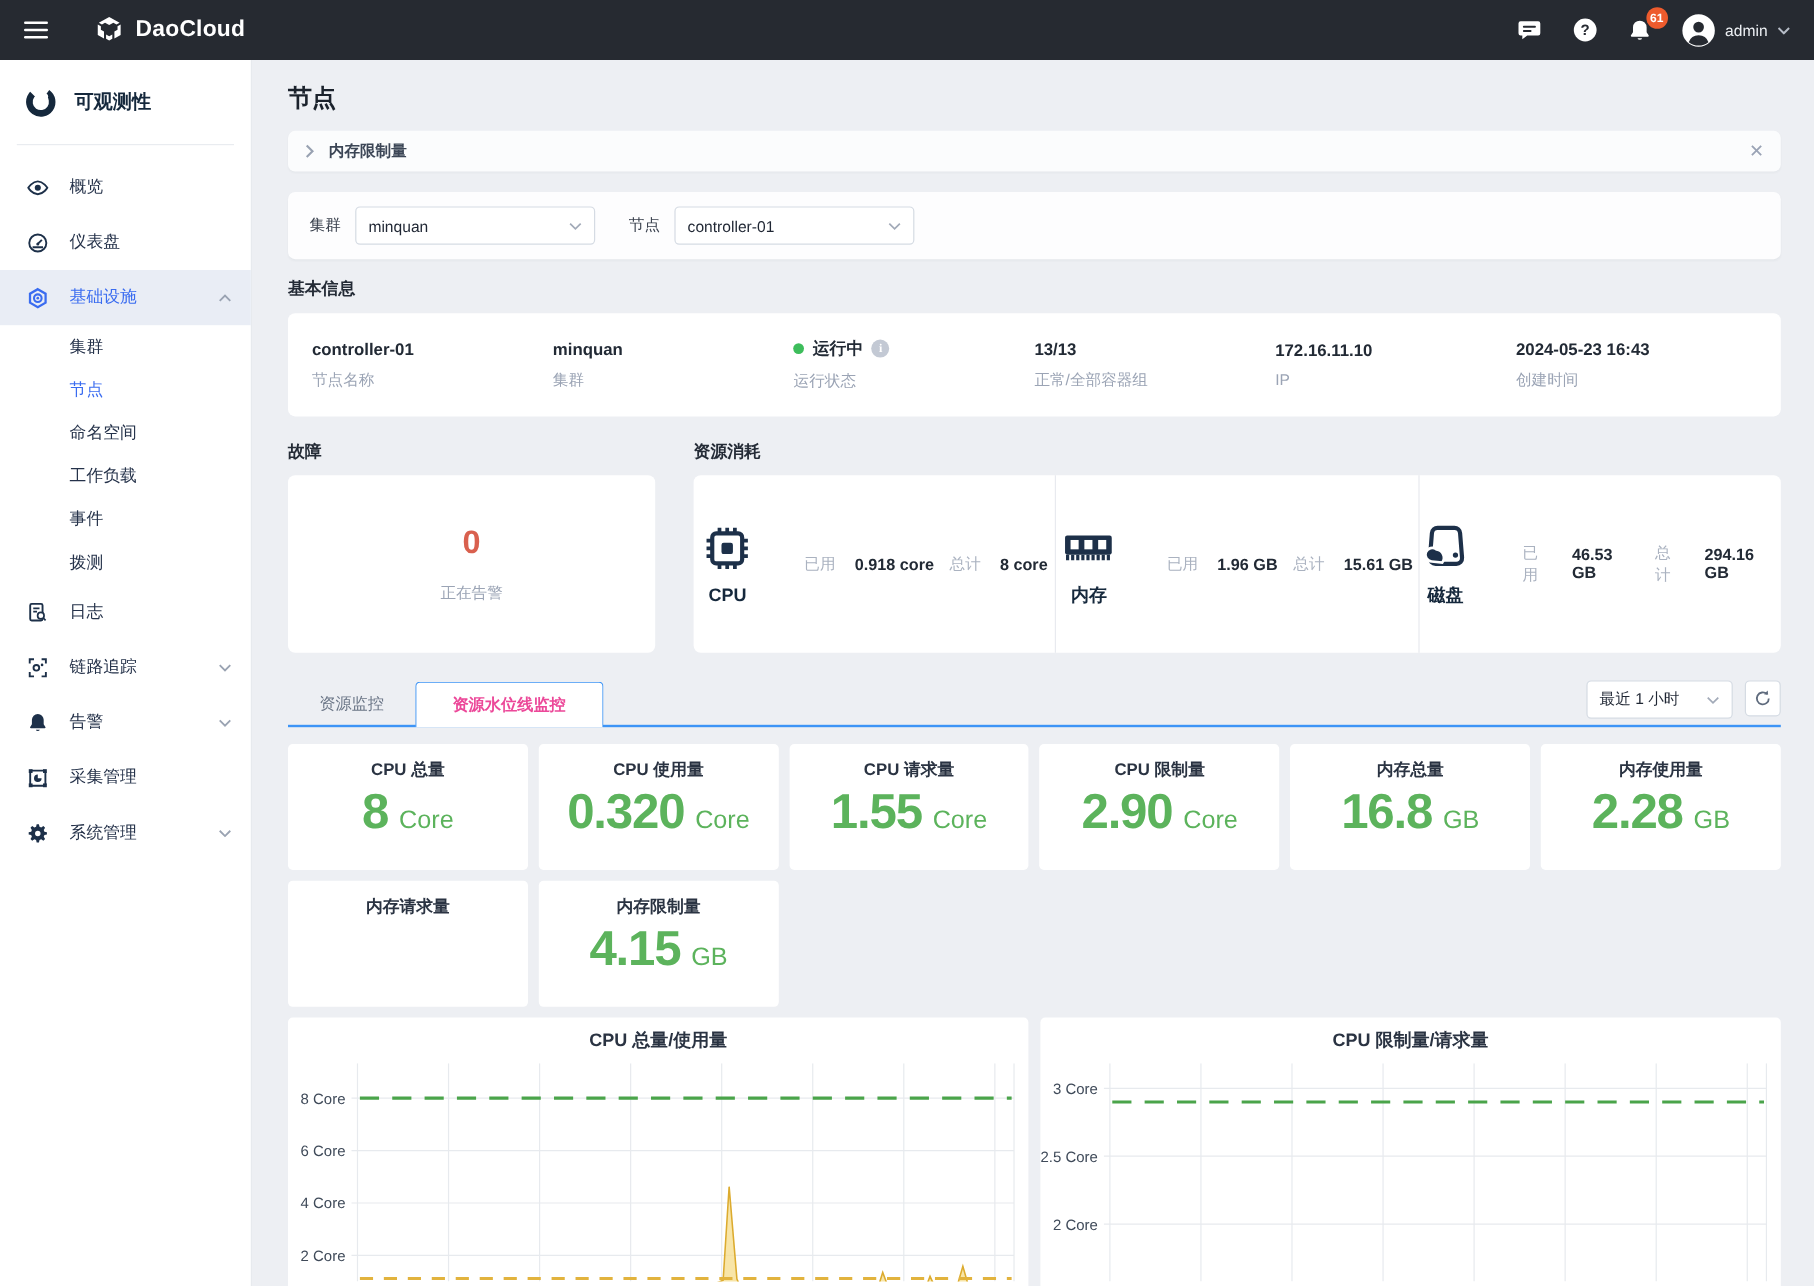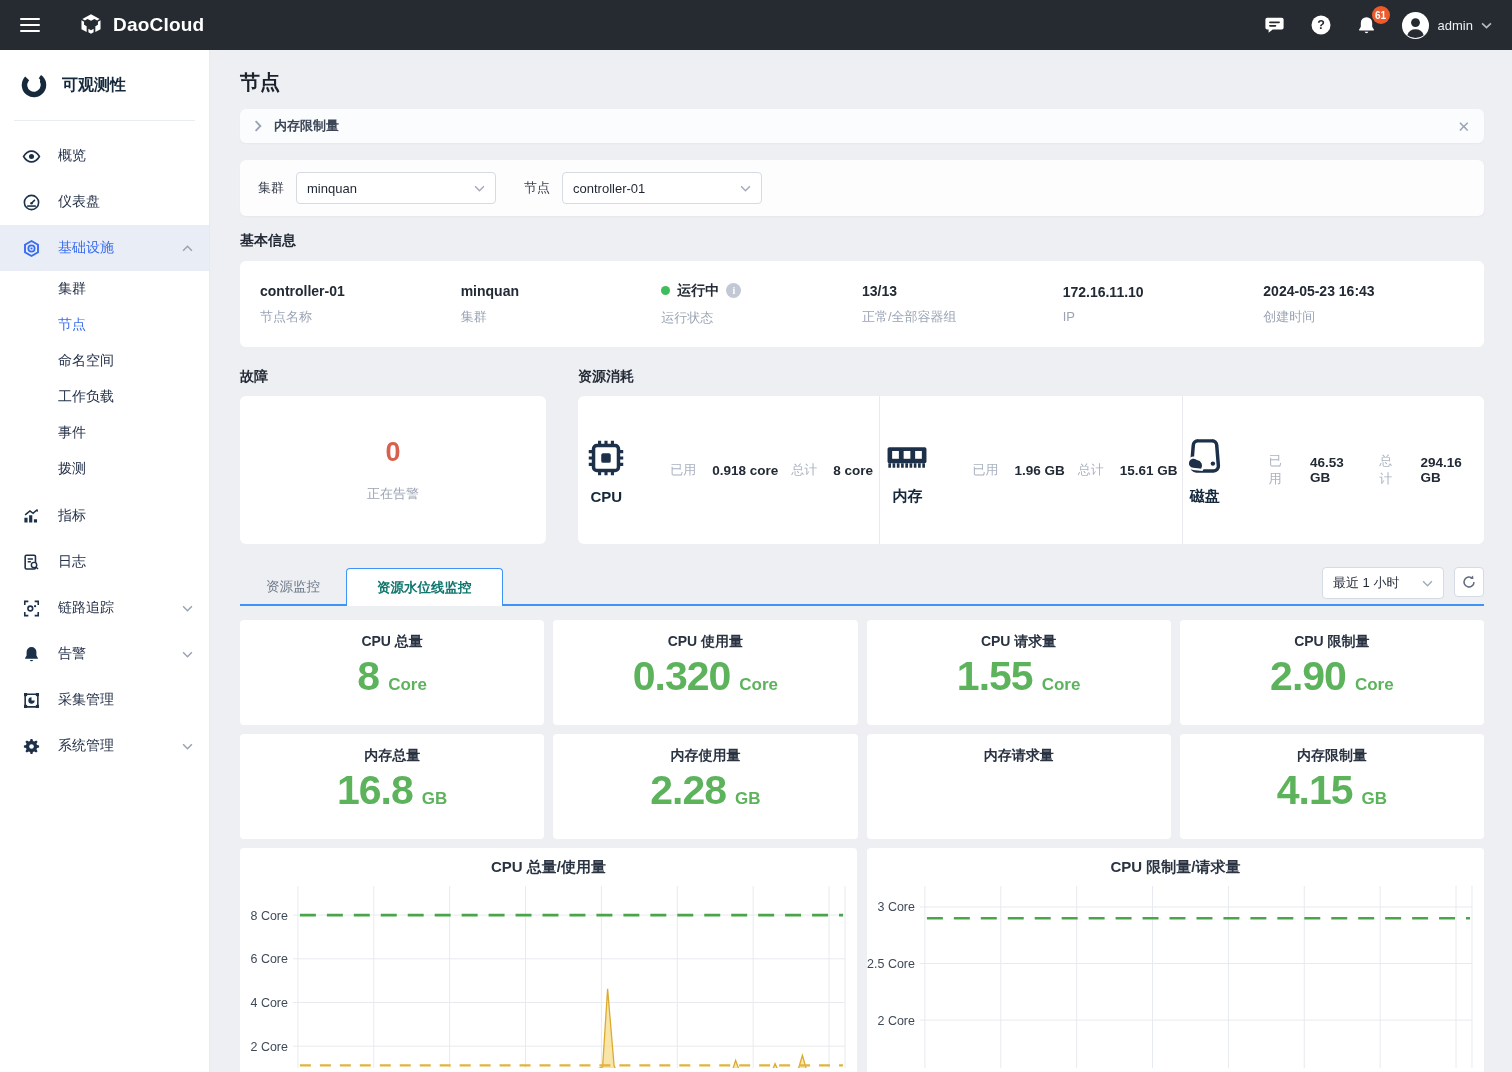--- a/index.html
+++ b/index.html
@@ -76,33 +76,33 @@
   .res-rows{display:flex;flex-direction:row;gap:13px}
   .res-row{display:flex;align-items:center;gap:16px;font-size:13px}
   .res-k{color:#aab2c0}
   .res-v{font-weight:bold;color:#222a35;font-size:13.5px}
 
   
   .tabs-row{margin-top:22px;display:flex;align-items:flex-end;position:relative;height:40px}
   .tabs-row::after{content:"";position:absolute;left:0;right:0;bottom:0;height:2px;background:#3d94f6}
   .tab{height:38px;display:flex;align-items:center;padding:0 26px;font-size:13.5px;color:#6b7687;cursor:pointer}
   .tab.active{background:#fff;border:1px solid #3d94f6;border-bottom:none;border-radius:4px 4px 0 0;
-              color:#0f766e;font-weight:bold;position:relative;z-index:2;padding:0 30px}
+              color:#ec4899;font-weight:bold;position:relative;z-index:2;padding:0 30px}
   .tabs-right{margin-left:auto;display:flex;align-items:flex-start;gap:10px;margin-bottom:7px}
   .sel-time{width:122px}
   .refresh-btn{width:30px;height:30px;border:1px solid #d5dbe3;border-radius:4px;background:#fff;display:flex;
                align-items:center;justify-content:center;cursor:pointer;color:#5f6b7d}
 
   
-  .stats{margin-top:14px;display:grid;grid-template-columns:repeat(4,1fr);gap:9px}
+  .stats{margin-top:14px;display:grid;grid-template-columns:repeat(6,1fr);gap:9px}
   .stat{background:#fff;border-radius:4px;height:105px;text-align:center;padding-top:13px}
   .stat-t{font-size:14px;font-weight:bold;color:#2a3342}
   .stat-v{margin-top:2px;display:flex;align-items:baseline;justify-content:center;gap:9px;color:#5cb35c}
   .stat-v .num{font-size:41px;font-weight:bold;letter-spacing:-1px}
-  .stat-v .unit{font-size:17px;font-weight:bold}
+  .stat-v .unit{font-size:21px;font-weight:normal}
 
   
   .charts{margin-top:9px;display:grid;grid-template-columns:1fr 1fr;gap:10px}
   .chart-card{background:#fff;border-radius:4px;height:240px;overflow:hidden}
   .chart-title{height:38px;display:flex;align-items:center;justify-content:center;font-size:15px;font-weight:bold;color:#2a3342;padding-top:0}
   .chart-plot{height:182px}
 </style>
 </head>
 <body>
 
@@ -220,30 +220,20 @@
     <div class="s-sub">
         <span>工作负载</span>
       </div>
     <div class="s-sub">
         <span>事件</span>
       </div>
     <div class="s-sub">
         <span>拨测</span>
       </div>
 
-    <div class="s-item" style="margin-top:6px">
-      <span class="s-ico">
-          <svg width="19" height="19" viewBox="0 0 24 24">
-            <path d="M3 19.5h4v-6H3zM9 19.5h4v-9H9zM15 19.5h4v-4h-4z" fill="currentColor"></path>
-            <path d="M4 10l6-5 4 3 5-4.5" fill="none" stroke="currentColor" stroke-width="2"></path>
-            <path d="M19.5 2.5l1 3.4-3.4-1z" fill="currentColor"></path>
-          </svg>
-        </span>
-      <span>指标</span>
-    </div>
     <div class="s-item">
       <span class="s-ico">
           <svg width="19" height="19" viewBox="0 0 24 24">
             <rect x="4" y="2.8" width="13" height="17.5" rx="1.6" fill="none" stroke="currentColor" stroke-width="2"></rect>
             <path d="M7.2 7.5h6.6M7.2 11h4" stroke="currentColor" stroke-width="1.8"></path>
             <circle cx="15.2" cy="15.2" r="3.4" fill="#fff" stroke="currentColor" stroke-width="1.8"></circle>
             <path d="M17.6 17.6l2.6 2.6" stroke="currentColor" stroke-width="1.8"></path>
           </svg>
         </span>
       <span>日志</span>

